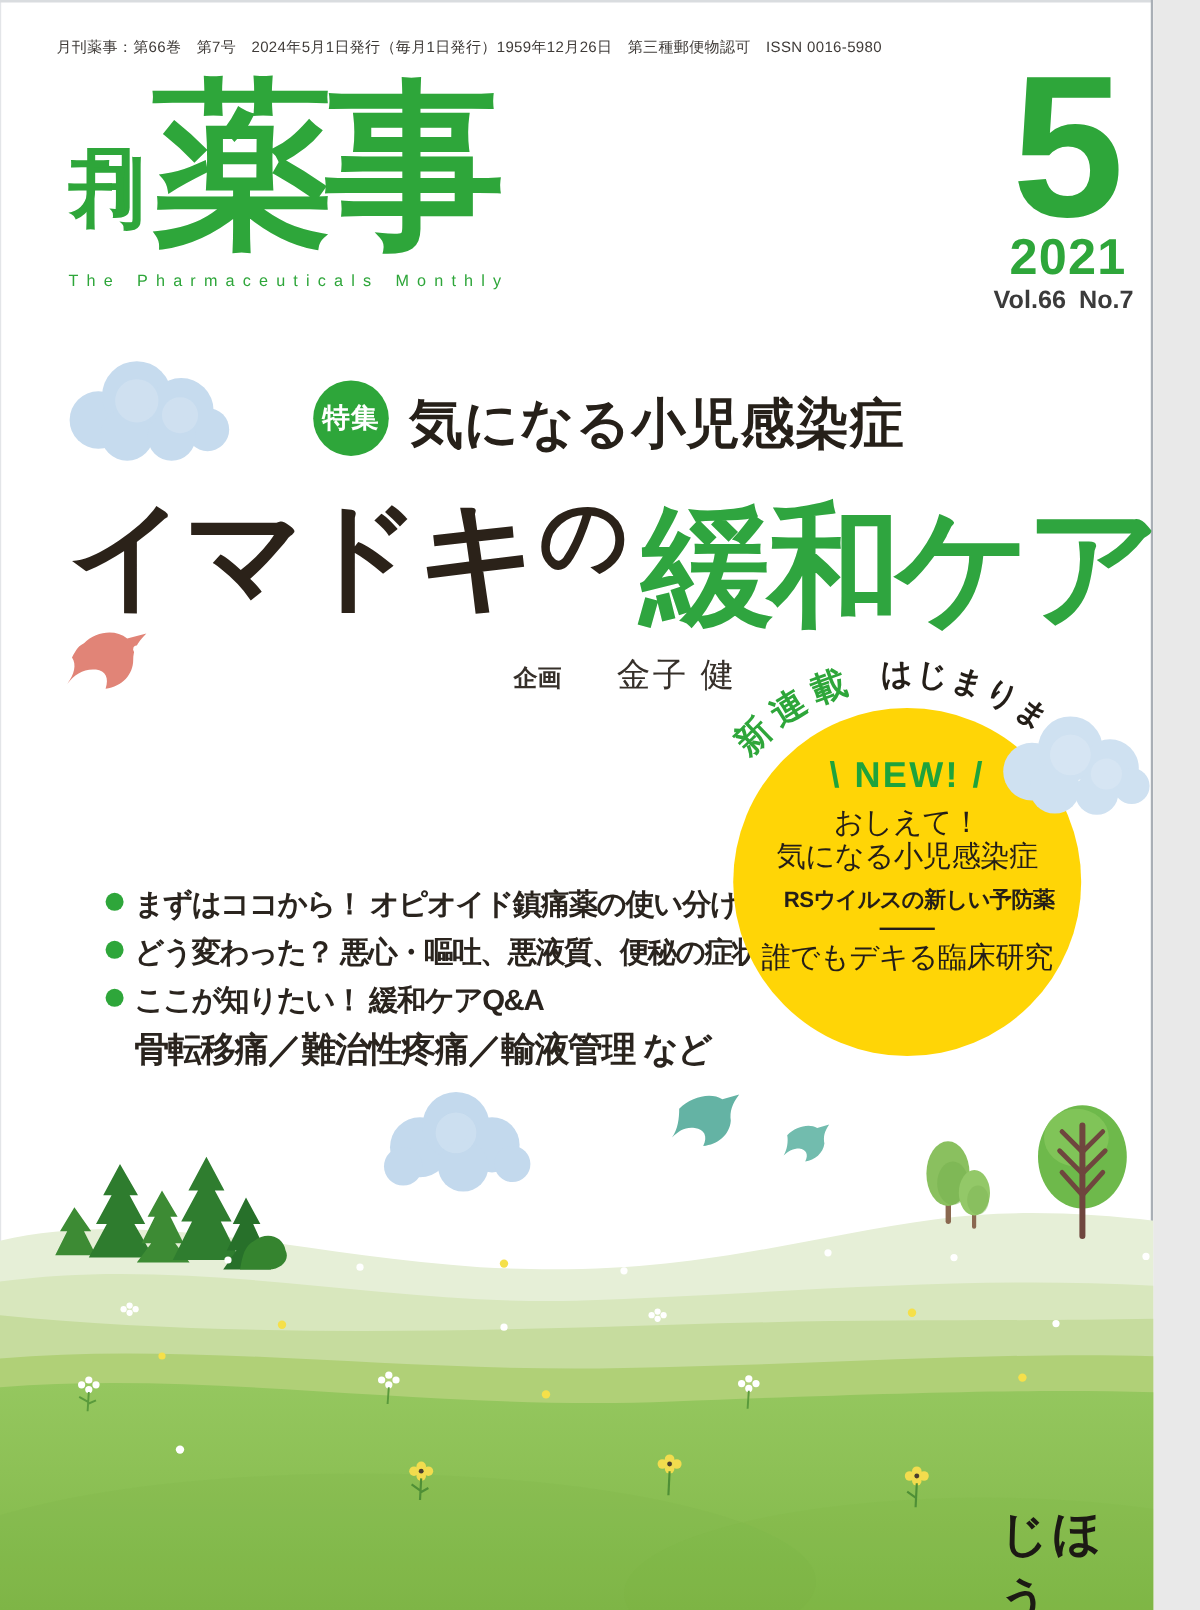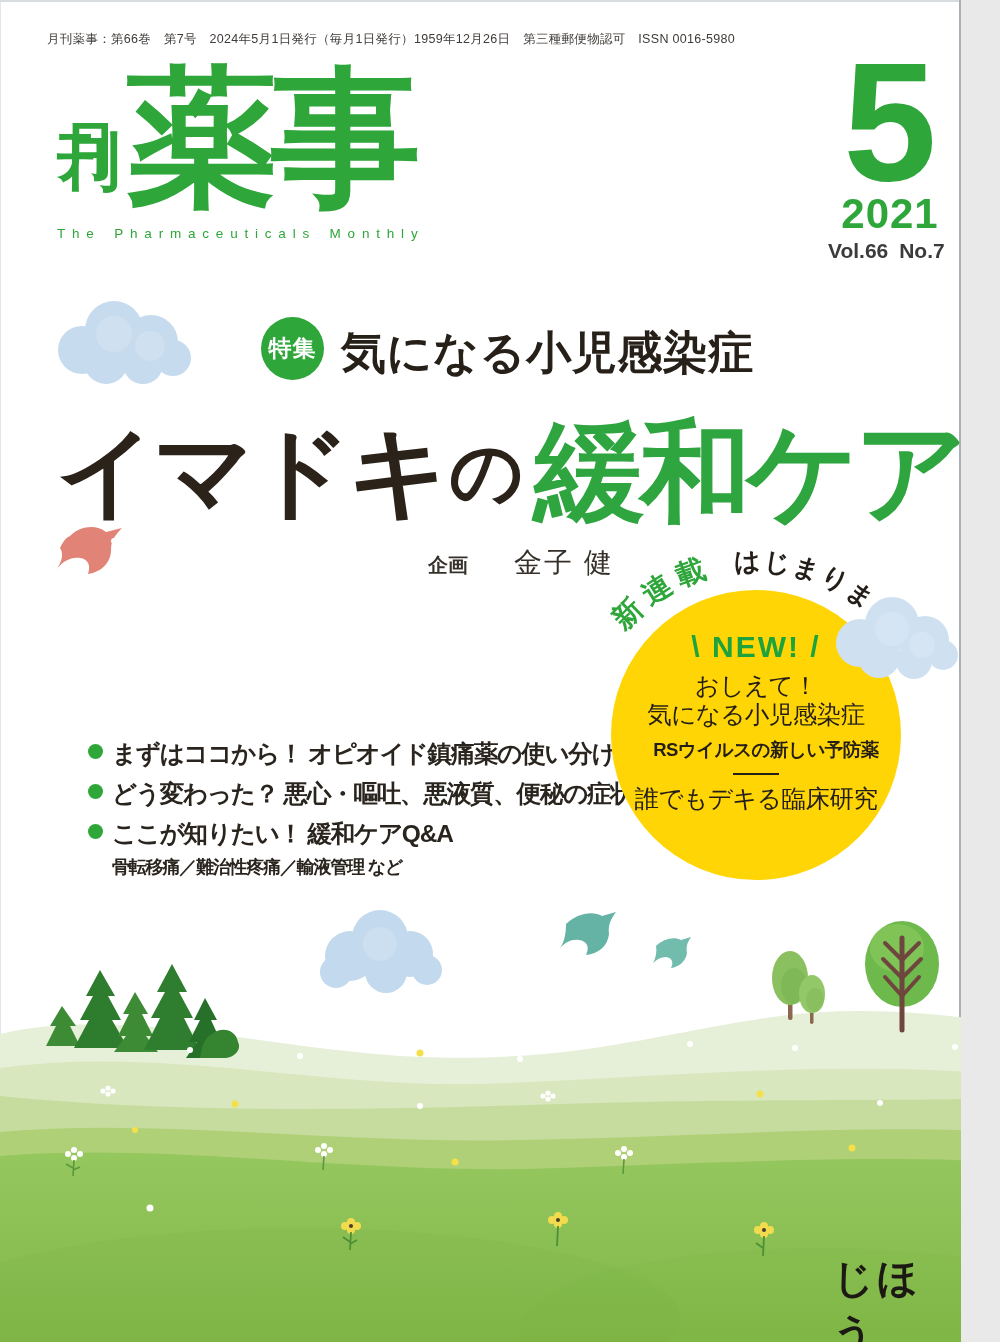--- a/index.html
+++ b/index.html
@@ -17,36 +17,36 @@
   .logo-main{font-size:150px;line-height:1.02;font-weight:900;color:#2ea63a;letter-spacing:-6px;margin-left:4px;}
   .logo-tagline{left:57px;top:226px;font-size:13.5px;letter-spacing:6.8px;word-spacing:3px;color:#2ea63a;font-weight:500;white-space:nowrap;}
   
   .issue-month{left:838px;top:38px;width:104px;text-align:center;font-size:168px;line-height:1;font-weight:700;color:#2ea63a;}
   .issue-year{left:828px;top:190px;width:124px;text-align:center;font-size:42px;font-weight:600;color:#2ea63a;letter-spacing:1px;}
   .issue-vol{left:828px;top:239px;width:124px;text-align:left;font-size:21px;font-weight:600;color:#3b3b3b;word-spacing:5px;}
   
   .badge-tokushu{left:261px;top:317px;width:63px;height:63px;border-radius:50%;background:#2ea63a;color:#fff;
     display:flex;align-items:center;justify-content:center;font-size:23px;font-weight:800;letter-spacing:1px;}
   .kicker{left:341px;top:323px;font-size:45px;font-weight:900;color:#262019;letter-spacing:.5px;white-space:nowrap;}
-  .main-title{left:56px;top:398px;display:flex;align-items:center;white-space:nowrap;}
+  .main-title{left:56px;top:398px;display:flex;align-items:flex-start;white-space:nowrap;}
   .mt-black{font-size:99px;font-weight:900;color:#2b2219;letter-spacing:-4px;}
   .mt-no{font-size:73px;font-weight:900;color:#2b2219;margin:0 4px;}
   .mt-green{font-size:111px;font-weight:900;color:#2fa53f;letter-spacing:-5px;margin-left:6px;}
   .planner{left:428px;top:544px;display:flex;align-items:baseline;color:#36302a;white-space:nowrap;}
   .planner-label{font-size:20px;font-weight:700;margin-right:14px;}
   .planner-name{font-size:28px;font-weight:400;letter-spacing:2px;margin-left:32px;}
   
   .subhead{left:88px;top:621px;line-height:1.22;white-space:nowrap;}
   .subhead-l1{font-size:38.5px;font-weight:900;color:#262019;letter-spacing:-1px;}
   .subhead-l2{font-size:38.5px;font-weight:900;color:#2ea63a;letter-spacing:-1px;}
   .bullets{left:88px;top:737px;}
   .bullet-row{display:flex;align-items:flex-start;margin-bottom:7px;}
   .bullet-dot{width:15px;height:15px;border-radius:50%;background:#2ea63a;margin:7px 9px 0 0;flex:none;}
   .bullet-text{font-size:24.5px;font-weight:800;color:#2a241e;letter-spacing:-1.2px;white-space:nowrap;}
-  .bullet-note{margin:-2px 0 0 24px;font-size:18px;font-weight:800;color:#2a241e;letter-spacing:-1.2px;white-space:nowrap;}
+  .bullet-note{margin:-2px 0 0 24px;font-size:29px;font-weight:800;color:#2a241e;letter-spacing:-1.2px;white-space:nowrap;}
   
   .arc-svg{left:556px;top:520px;width:400px;height:130px;}
   .yellow-circle{left:611px;top:590px;width:290px;height:290px;border-radius:50%;background:#ffd506;
     text-align:center;box-sizing:border-box;padding-top:40px;}
   .new-badge{font-size:30px;font-weight:900;color:#1ea33c;letter-spacing:2px;}
   .yc-title{font-size:24.5px;font-weight:400;color:#241e18;line-height:1.18;margin-top:8px;letter-spacing:-.5px;}
   .yc-sub{font-size:18.5px;font-weight:700;color:#241e18;margin-top:7px;letter-spacing:-.5px;padding-left:20px;}
   .yc-divider{width:46px;height:2.5px;background:#241e18;margin:11px auto 10px auto;}
   
   .landscape{left:0;top:898px;width:1000px;height:444px;}

